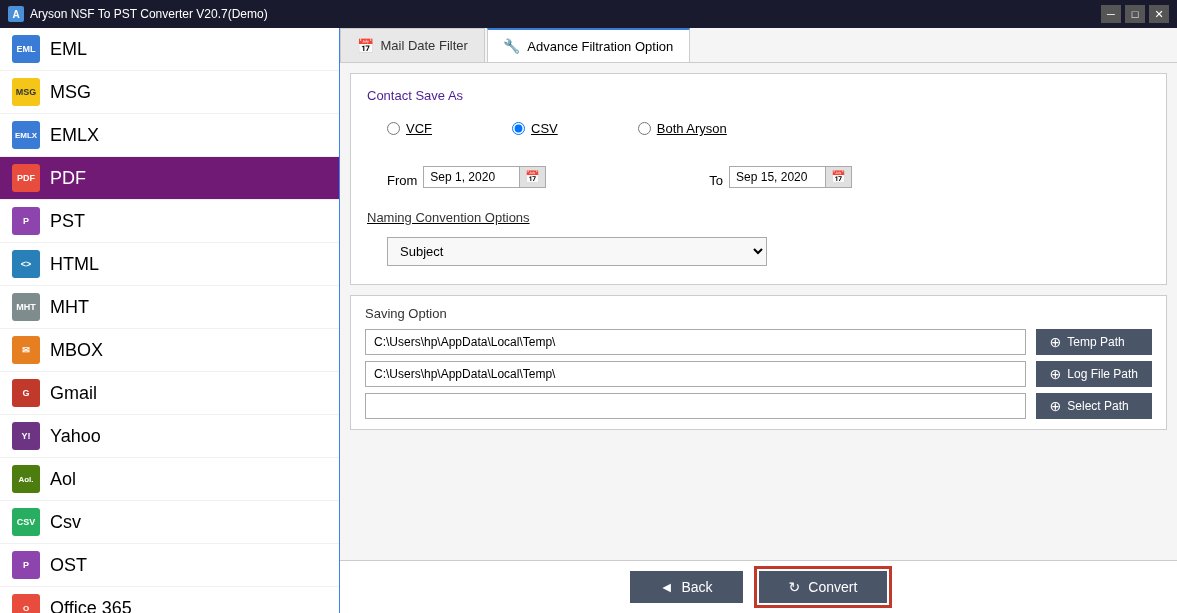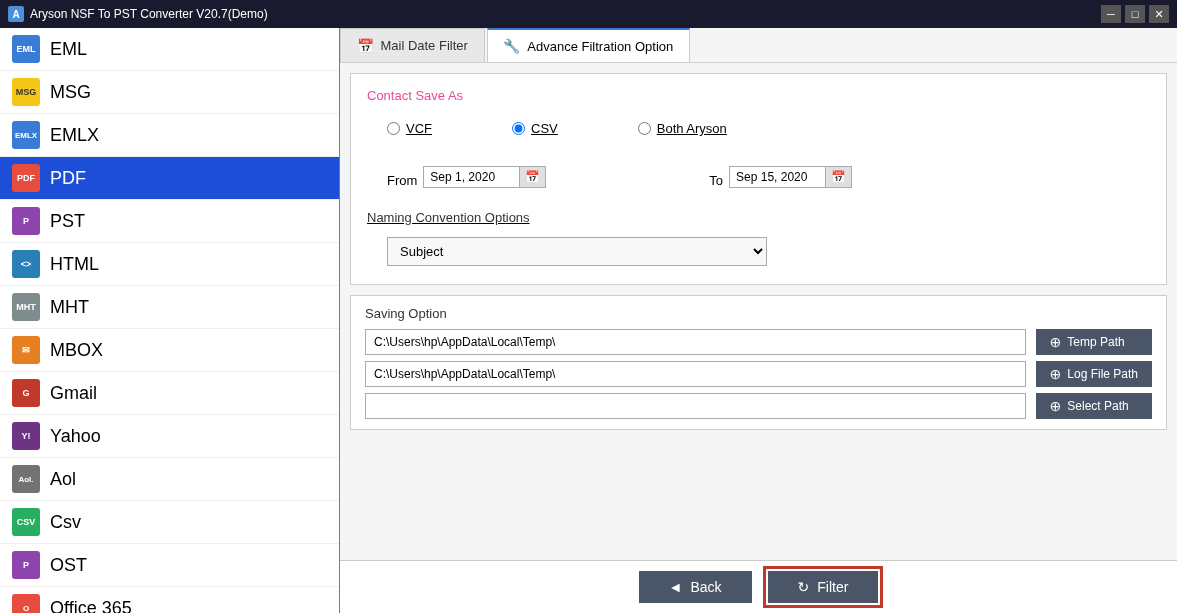--- a/index.html
+++ b/index.html
@@ -33,21 +33,21 @@
       flex-shrink: 0;
     }
     .sidebar-item {
       display: flex;
       align-items: center;
       padding: 7px 12px;
       cursor: pointer;
       gap: 10px;
       border-bottom: 1px solid #f0f0f0;
     }
-    .sidebar-item.active { background: #1d4ed8; color: white; }
+    .sidebar-item.active { background: #701a75; color: white; }
     .sidebar-icon {
       width: 28px;
       height: 28px;
       display: flex;
       align-items: center;
       justify-content: center;
       border-radius: 3px;
       font-size: 10px;
       font-weight: bold;
       flex-shrink: 0;
@@ -90,21 +90,21 @@
     .content-area { flex: 1; padding: 10px; overflow-y: auto; display: flex; flex-direction: column; gap: 10px; }
 
     
     .panel {
       background: white;
       border: 1px solid #ccc;
       padding: 14px 16px;
     }
 
     
-    .section-label { font-size: 13px; color: #ec4899; margin-bottom: 10px; }
+    .section-label { font-size: 13px; color: #4c1d95; margin-bottom: 10px; }
     .radio-group { display: flex; align-items: center; gap: 80px; padding: 8px 20px; text-decoration: underline; }
     .radio-item { display: flex; align-items: center; gap: 6px; cursor: pointer; }
     .radio-item input[type=radio] { cursor: pointer; }
 
     
     .date-filter-row { display: flex; align-items: center; gap: 10px; margin-bottom: 10px; }
     .date-filter-row input[type=checkbox] { margin-right: 4px; }
     .date-fields { display: flex; align-items: center; gap: 16px; padding: 8px 20px; }
     .date-from, .date-to { display: flex; align-items: flex-end; gap: 6px; }
     .date-input-wrapper { display: flex; align-items: center; border: 1px solid #aaa; background: white; }
@@ -189,21 +189,21 @@
     .icon-eml { background: #3a7bd5; color: white; font-size: 9px; }
     .icon-msg { background: #f5c518; color: #333; font-size: 9px; }
     .icon-emlx { background: #3a7bd5; color: white; font-size: 8px; }
     .icon-pdf { background: #e74c3c; color: white; font-size: 9px; }
     .icon-pst { background: #8e44ad; color: white; font-size: 9px; }
     .icon-html { background: #2980b9; color: white; font-size: 9px; }
     .icon-mht { background: #7f8c8d; color: white; font-size: 9px; }
     .icon-mbox { background: #e67e22; color: white; font-size: 9px; }
     .icon-gmail { background: #c0392b; color: white; font-size: 9px; }
     .icon-yahoo { background: #6c3483; color: white; font-size: 9px; }
-    .icon-aol { background: #737373; color: white; font-size: 8px; }
+    .icon-aol { background: #4d7c0f; color: white; font-size: 8px; }
     .icon-csv { background: #27ae60; color: white; font-size: 9px; }
     .icon-ost { background: #8e44ad; color: white; font-size: 9px; }
     .icon-office365 { background: #e74c3c; color: white; font-size: 8px; }
   </style>
 </head>
 <body>
 
 <div class="title-bar">
   <div class="title-bar-left">
     <div class="title-bar-icon">A</div>
@@ -375,18 +375,18 @@
 
     </div>
 
     <div class="bottom-bar">
       <button class="action-btn">
         <span>◄</span>
         <span>Back</span>
       </button>
       <button class="action-btn convert-btn">
         <span>↻</span>
-        <span>Filter</span>
+        <span>Convert</span>
       </button>
     </div>
 
   </div>
 </div>
 
 </body></html>

